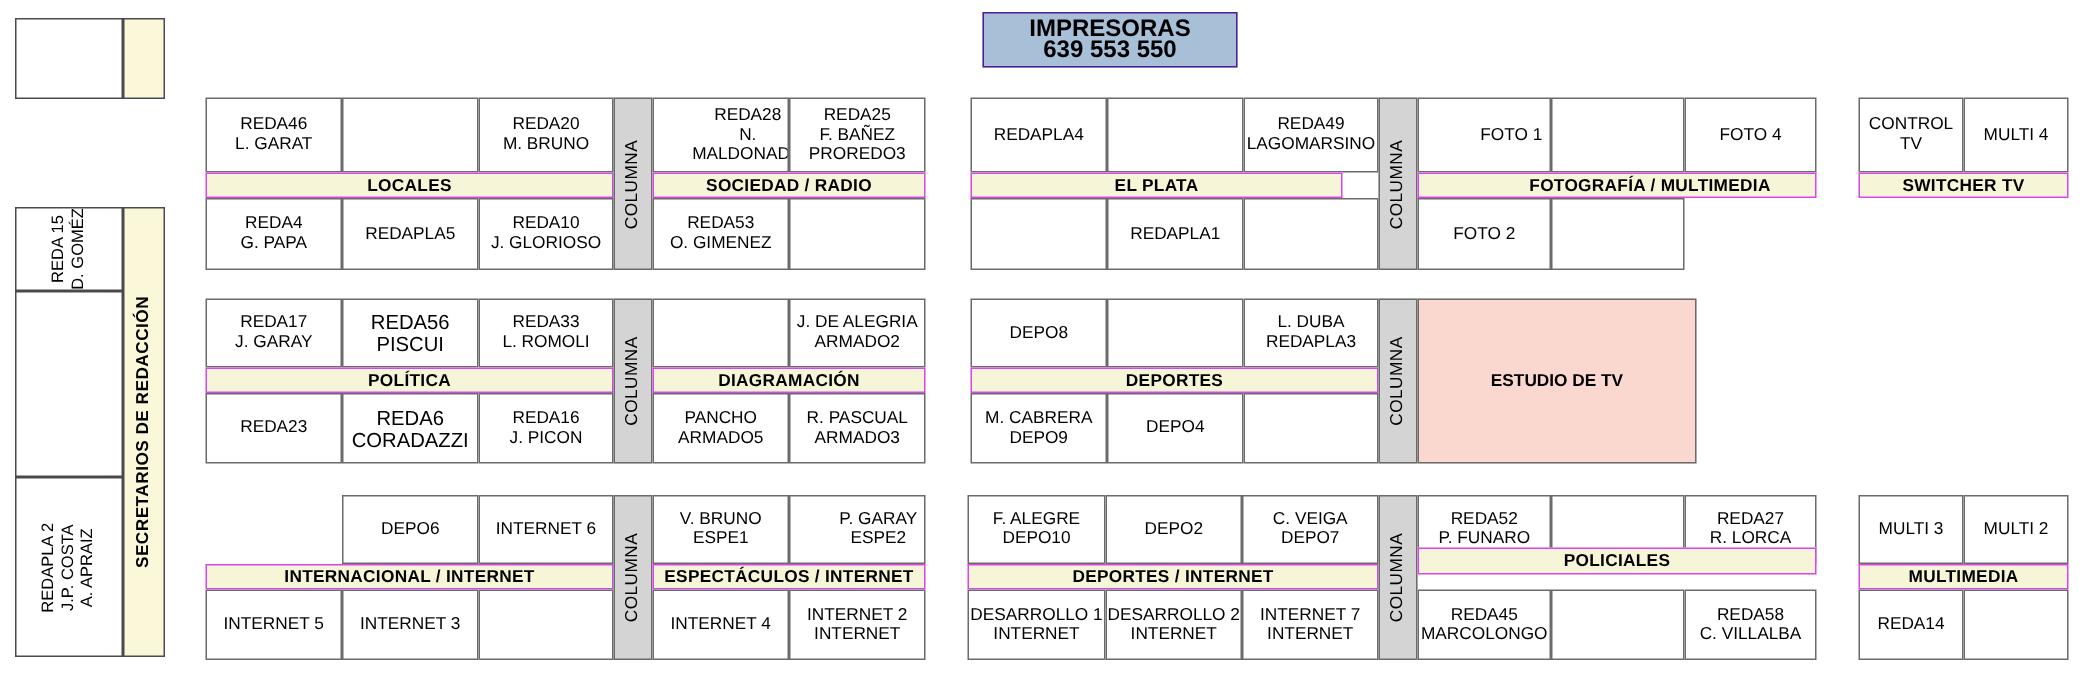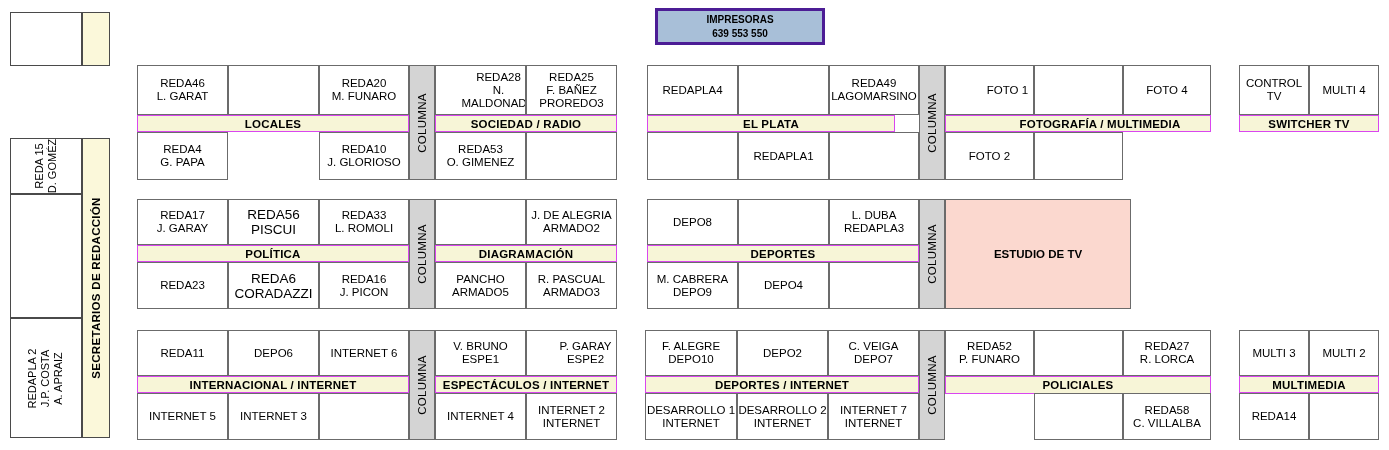--- a/index.html
+++ b/index.html
@@ -42,24 +42,24 @@
   .columna span{
     transform:rotate(-90deg);
     white-space:nowrap;
     font-size:11.5px;
     letter-spacing:.3px;
   }
 
   
   .printers{
     box-sizing:border-box;
-    border:3px solid #4c1d95;
+    border:1px solid #4c1d95;
     background:#a8bfd8;
     display:flex;flex-direction:column;align-items:center;justify-content:center;
-    font-size:10px;font-weight:bold;line-height:14px;
+    font-size:16px;font-weight:bold;line-height:14px;
   }
 
   
   .studio{
     box-sizing:border-box;
     border:1px solid #6b6b6b;
     background:#fbd8cf;
     display:flex;align-items:center;justify-content:center;
     font-size:11.5px;font-weight:bold;
   }
@@ -121,24 +121,25 @@
 </div>
 <div class="abs side-band" style="left:82px;top:138px;width:28px;height:300px;">
   <span>SECRETARIOS DE REDACCIÓN</span>
 </div>
 
 <div class="abs" style="left:137px;top:65px;width:272px;height:115px;">
   <div class="cell abs" style="left:0;top:0;width:91px;height:50px;">REDA46
 L. GARAT</div>
   <div class="cell abs" style="left:91px;top:0;width:91px;height:50px;"></div>
   <div class="cell abs" style="left:182px;top:0;width:90px;height:50px;">REDA20
-M. FUNARO</div>
+M. BRUNO</div>
   <div class="band abs" style="left:0;top:50px;width:272px;height:17px;">LOCALES</div>
   <div class="cell abs" style="left:0;top:67px;width:91px;height:48px;">REDA4
 G. PAPA</div>
+  <div class="cell abs" style="left:91px;top:67px;width:91px;height:48px;">REDAPLA5</div>
   <div class="cell abs" style="left:182px;top:67px;width:90px;height:48px;">REDA10
 J. GLORIOSO</div>
 </div>
 <div class="abs columna" style="left:409px;top:65px;width:26px;height:115px;">
   <span>COLUMNA</span>
 </div>
 
 <div class="abs" style="left:435px;top:65px;width:182px;height:115px;">
   <div class="cell abs" style="left:0;top:0;width:91px;height:50px;padding-left:36px;">REDA28
 N. MALDONADO</div>
@@ -222,21 +223,20 @@
 </div>
 <div class="abs columna" style="left:919px;top:199px;width:26px;height:110px;">
   <span>COLUMNA</span>
 </div>
 
 <div class="abs studio" style="left:945px;top:199px;width:186px;height:110px;">
   <span>ESTUDIO DE TV</span>
 </div>
 
 <div class="abs" style="left:137px;top:330px;width:272px;height:110px;">
-  <div class="cell abs" style="left:0;top:0;width:91px;height:46px;">REDA11</div>
   <div class="cell abs" style="left:91px;top:0;width:91px;height:46px;">DEPO6</div>
   <div class="cell abs" style="left:182px;top:0;width:90px;height:46px;">INTERNET 6</div>
   <div class="band abs" style="left:0;top:46px;width:272px;height:17px;">INTERNACIONAL / INTERNET</div>
   <div class="cell abs" style="left:0;top:63px;width:91px;height:47px;">INTERNET 5</div>
   <div class="cell abs" style="left:91px;top:63px;width:91px;height:47px;">INTERNET 3</div>
   <div class="cell abs" style="left:182px;top:63px;width:90px;height:47px;"></div>
 </div>
 <div class="abs columna" style="left:409px;top:330px;width:26px;height:110px;">
   <span>COLUMNA</span>
 </div>
@@ -269,21 +269,23 @@
 <div class="abs columna" style="left:919px;top:330px;width:26px;height:110px;">
   <span>COLUMNA</span>
 </div>
 
 <div class="abs" style="left:945px;top:330px;width:266px;height:110px;">
   <div class="cell abs" style="left:0;top:0;width:89px;height:46px;">REDA52
 P. FUNARO</div>
   <div class="cell abs" style="left:89px;top:0;width:89px;height:46px;"></div>
   <div class="cell abs" style="left:178px;top:0;width:88px;height:46px;">REDA27
 R. LORCA</div>
-  <div class="band abs" style="left:0;top:46px;width:266px;height:18px;">POLICIALES</div>
+  <div class="band abs" style="left:0;top:35px;width:266px;height:18px;">POLICIALES</div>
+  <div class="cell abs" style="left:0;top:63px;width:89px;height:47px;">REDA45
+MARCOLONGO</div>
   <div class="cell abs" style="left:89px;top:63px;width:89px;height:47px;"></div>
   <div class="cell abs" style="left:178px;top:63px;width:88px;height:47px;">REDA58
 C. VILLALBA</div>
 </div>
 
 <div class="abs" style="left:1239px;top:330px;width:140px;height:110px;">
   <div class="cell abs" style="left:0;top:0;width:70px;height:46px;">MULTI 3</div>
   <div class="cell abs" style="left:70px;top:0;width:70px;height:46px;">MULTI 2</div>
   <div class="band abs" style="left:0;top:46px;width:140px;height:17px;">MULTIMEDIA</div>
   <div class="cell abs" style="left:0;top:63px;width:70px;height:47px;">REDA14</div>

